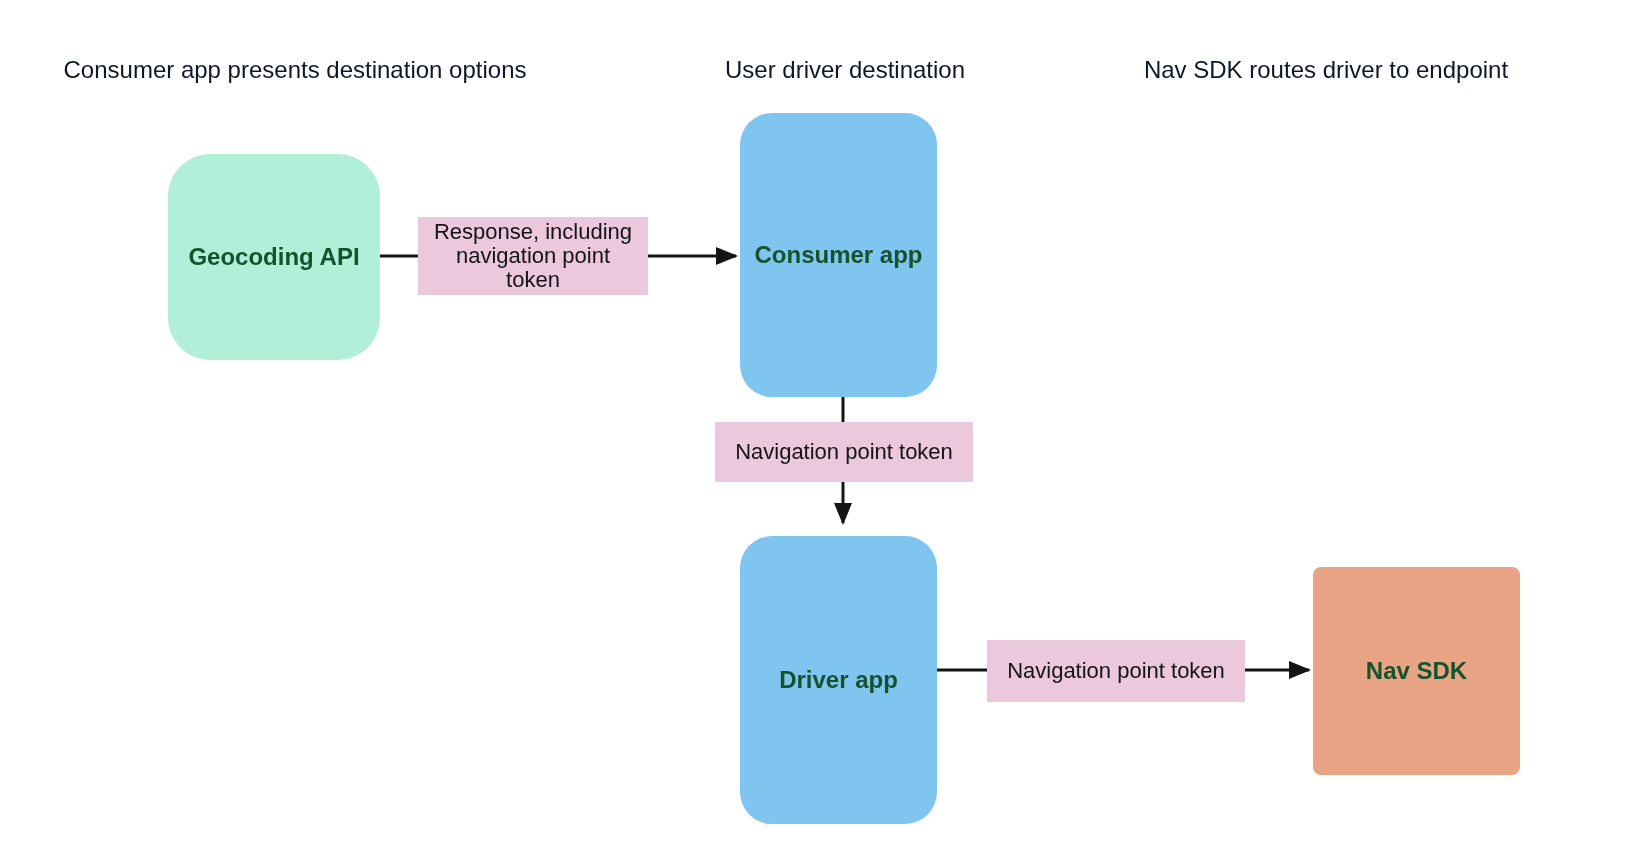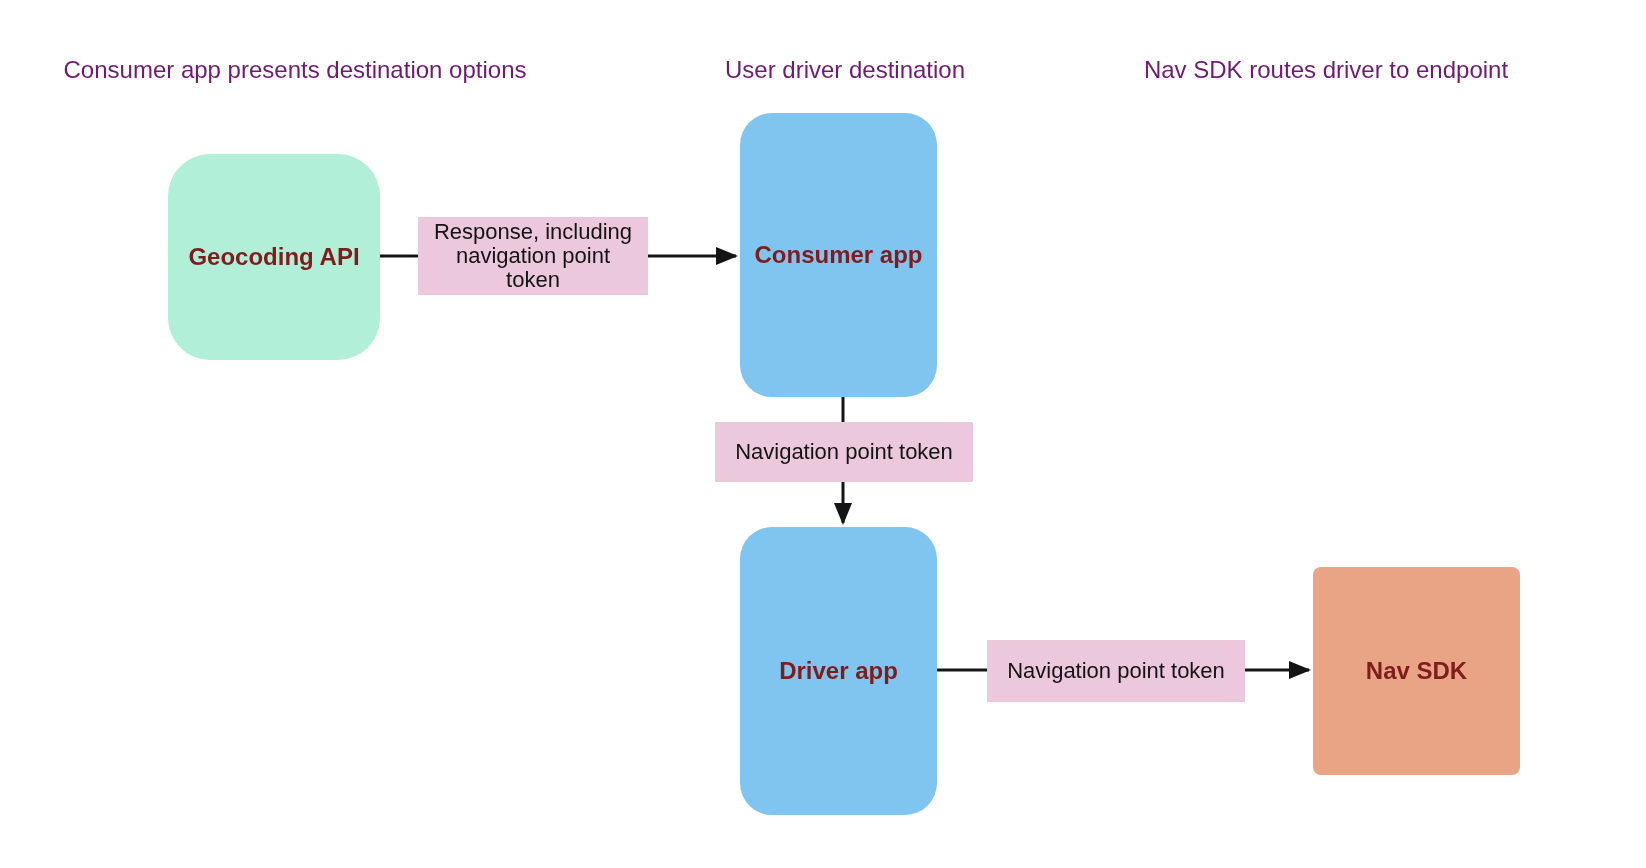--- a/index.html
+++ b/index.html
@@ -15,30 +15,30 @@
     overflow: hidden;
     color: #141414;
   }
   .col-header {
     position: absolute;
     top: 56px;
     transform: translateX(-50%);
     font-size: 24px;
     font-weight: 400;
     white-space: nowrap;
-    color: #701a75;
+    color: #0f172a;
   }
   .node {
     position: absolute;
     display: flex;
     align-items: center;
     justify-content: center;
     font-size: 24px;
     font-weight: 700;
-    color: #7f1d1d;
+    color: #14532d;
     text-align: center;
   }
   .node-geocoding { left: 168px; top: 154px; width: 212px; height: 206px; border-radius: 42px; }
   .node-consumer  { left: 740px; top: 113px; width: 197px; height: 284px; border-radius: 32px; }
   .node-driver    { left: 740px; top: 527px; width: 197px; height: 288px; border-radius: 32px; }
   .node-navsdk    { left: 1313px; top: 567px; width: 207px; height: 208px; border-radius: 8px; }
   .edge-label {
     position: absolute;
     display: flex;
     align-items: center;
@@ -83,21 +83,21 @@
   <div class="col-header" style="left:1326px">Nav SDK routes driver to endpoint</div>
 
   <div class="node node-geocoding" style="background: rgb(177, 239, 216);">
     <span>Geocoding API</span>
   </div>
 
   <div class="node node-consumer" style="background: rgb(128, 196, 240); align-items: center;">
     <span>Consumer app</span>
   </div>
 
-  <div class="node node-driver" style="background: rgb(128, 196, 240);">
+  <div class="node node-driver" style="background: rgb(128, 196, 240); margin-top: 9px;">
     <span>Driver app</span>
   </div>
 
   <div class="node node-navsdk" style="background: rgb(232, 164, 133);">
     <span>Nav SDK</span>
   </div>
 
   <div class="edge-label edge-label-1" style="background: rgb(236, 200, 220);">Response, including navigation point token</div>
 
   <div class="edge-label edge-label-2" style="background: rgb(236, 200, 220);">Navigation point token</div>

